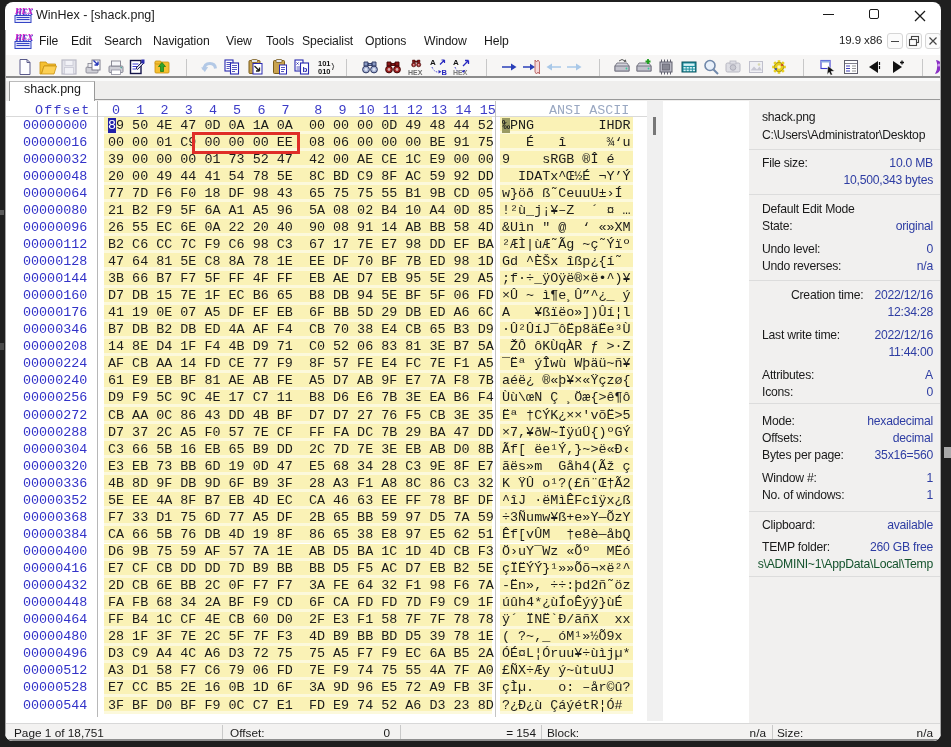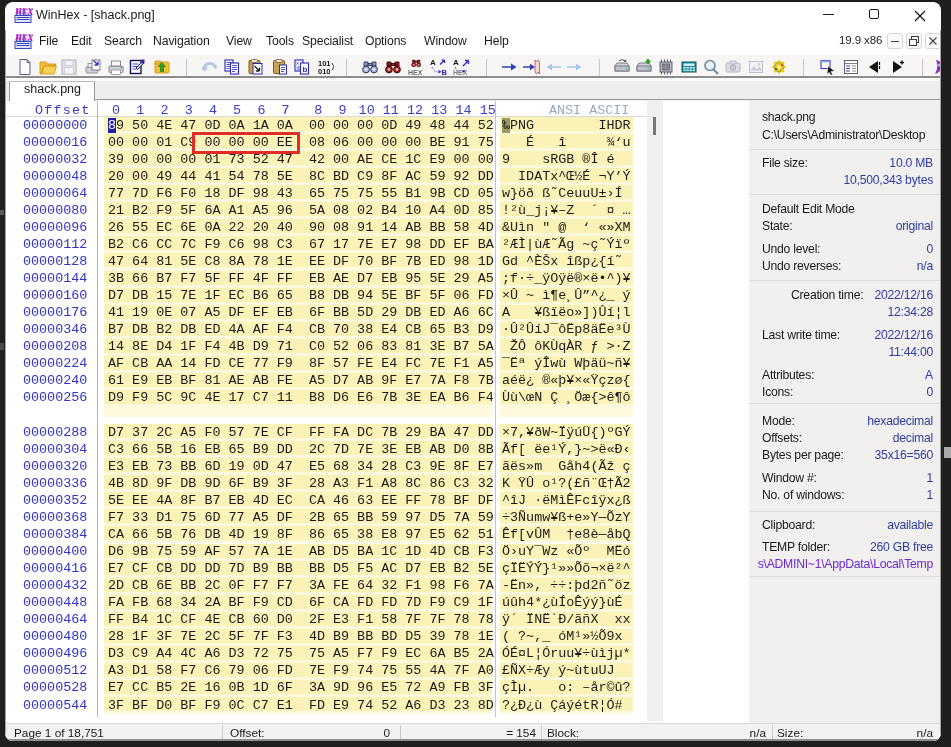--- a/index.html
+++ b/index.html
@@ -411,20 +411,27 @@
       <div class="abs mono hexv" style="left:103px;top:0.5px;">61 E9 EB BF 81 AE AB FE&nbsp;&nbsp;A5 D7 AB 9F E7 7A F8 7B</div>
       <div class="abs mono hexv" style="left:497px;top:0.5px;">aéë¿ ®«þ¥×«Ÿçzø{</div>
     </div>
     <div class="row" style="top:387.96px;height:27px;">
       <div class="band" style="left:99px;width:388px;background:linear-gradient(#faf2b6 0 14.2px,#fcf9dc 14.2px 100%);"></div>
       <div class="band" style="left:495px;width:133px;background:linear-gradient(#faf2b6 0 14.2px,#fcf9dc 14.2px 100%);"></div>
       <div class="abs mono offv" style="left:18px;top:0.5px;">00000256</div>
       <div class="abs mono hexv" style="left:103px;top:0.5px;">D9 F9 5C 9C 4E 17 C7 11&nbsp;&nbsp;B8 D6 E6 7B 3E EA B6 F4</div>
       <div class="abs mono hexv" style="left:497px;top:0.5px;">Ùù\œN Ç ¸Öæ{&gt;ê¶ô</div>
     </div>
+    <div class="row" style="top:405.02px;height:17.06px;">
+      <div class="band" style="left:99px;width:388px;background:linear-gradient(#faf2b6 0 14.2px,#fcf9dc 14.2px 100%);"></div>
+      <div class="band" style="left:495px;width:133px;background:linear-gradient(#faf2b6 0 14.2px,#fcf9dc 14.2px 100%);"></div>
+      <div class="abs mono offv" style="left:18px;top:0.5px;">00000272</div>
+      <div class="abs mono hexv" style="left:103px;top:0.5px;">CB AA 0C 86 43 DD 4B BF&nbsp;&nbsp;D7 D7 27 76 F5 CB 3E 35</div>
+      <div class="abs mono hexv" style="left:497px;top:0.5px;">Ëª †CÝK¿××'võË&gt;5</div>
+    </div>
     <div class="row" style="top:422.08px;height:17.06px;">
       <div class="band" style="left:99px;width:388px;background:linear-gradient(#faf2b6 0 14.2px,#fcf9dc 14.2px 100%);"></div>
       <div class="band" style="left:495px;width:133px;background:linear-gradient(#faf2b6 0 14.2px,#fcf9dc 14.2px 100%);"></div>
       <div class="abs mono offv" style="left:18px;top:0.5px;">00000288</div>
       <div class="abs mono hexv" style="left:103px;top:0.5px;">D7 37 2C A5 F0 57 7E CF&nbsp;&nbsp;FF FA DC 7B 29 BA 47 DD</div>
       <div class="abs mono hexv" style="left:497px;top:0.5px;">×7,¥ðW~ÏÿúÜ{)ºGÝ</div>
     </div>
     <div class="row" style="top:439.14px;height:17.06px;">
       <div class="band" style="left:99px;width:388px;background:linear-gradient(#faf2b6 0 14.2px,#fcf9dc 14.2px 100%);"></div>
       <div class="band" style="left:495px;width:133px;background:linear-gradient(#faf2b6 0 14.2px,#fcf9dc 14.2px 100%);"></div>
@@ -575,21 +582,21 @@
       <div class="pv" style="top:347.0px;">35x16=560</div>
       <div class="pl" style="top:370.0px;">Window #:</div>
       <div class="pv" style="top:370.0px;">1</div>
       <div class="pl" style="top:387.0px;">No. of windows:</div>
       <div class="pv" style="top:387.0px;">1</div>
       <div class="psep" style="top:410px;"></div>
       <div class="pl" style="top:416.5px;">Clipboard:</div>
       <div class="pv" style="top:416.5px;">available</div>
       <div class="pl" style="top:439.0px;">TEMP folder:</div>
       <div class="pv" style="top:439.0px;">260 GB free</div>
-      <div class="pv" style="top:456.0px;color:#6d28d9;">s\ADMINI~1\AppData\Local\Temp</div>
+      <div class="pv" style="top:456.0px;color:#14532d;">s\ADMINI~1\AppData\Local\Temp</div>
       <div class="psep" style="top:474.5px;"></div>
     </div>
     <div id="statusbar">
       <div class="sep" style="left:217px;"></div>
       <div class="sep" style="left:395px;"></div>
       <div class="sep" style="left:536px;"></div>
       <div class="sep" style="left:767px;"></div>
       <div class="st" style="left:9px;">Page 1 of 18,751</div>
       <div class="st" style="left:225px;">Offset:</div>
       <div class="st" style="left:325px;width:60px;text-align:right;">0</div>

